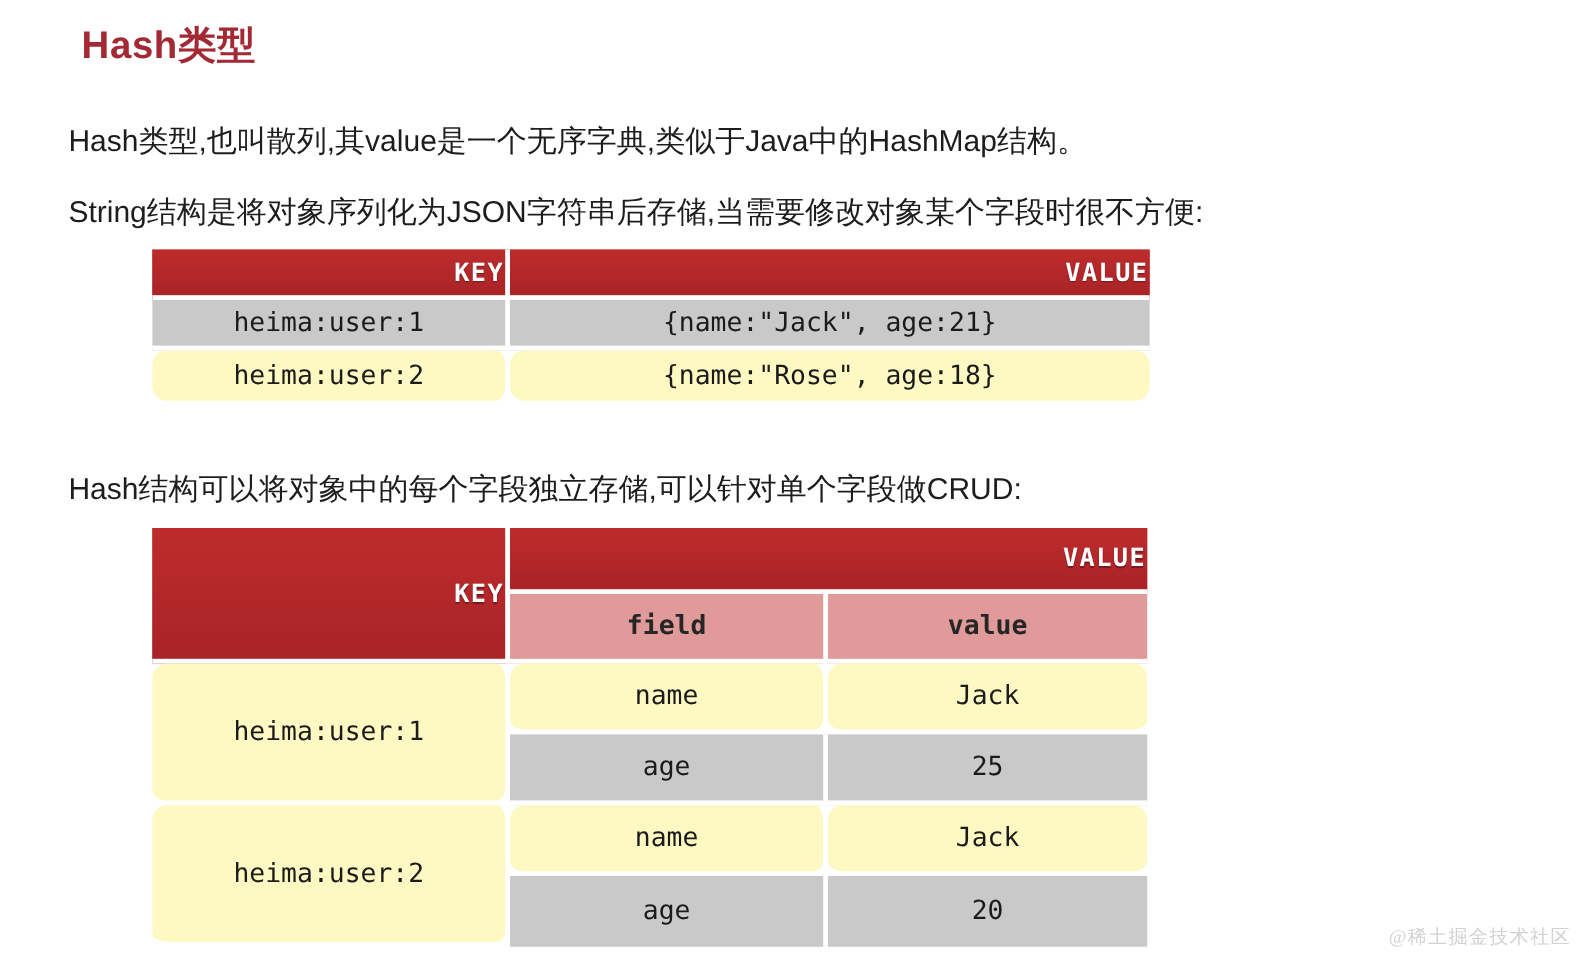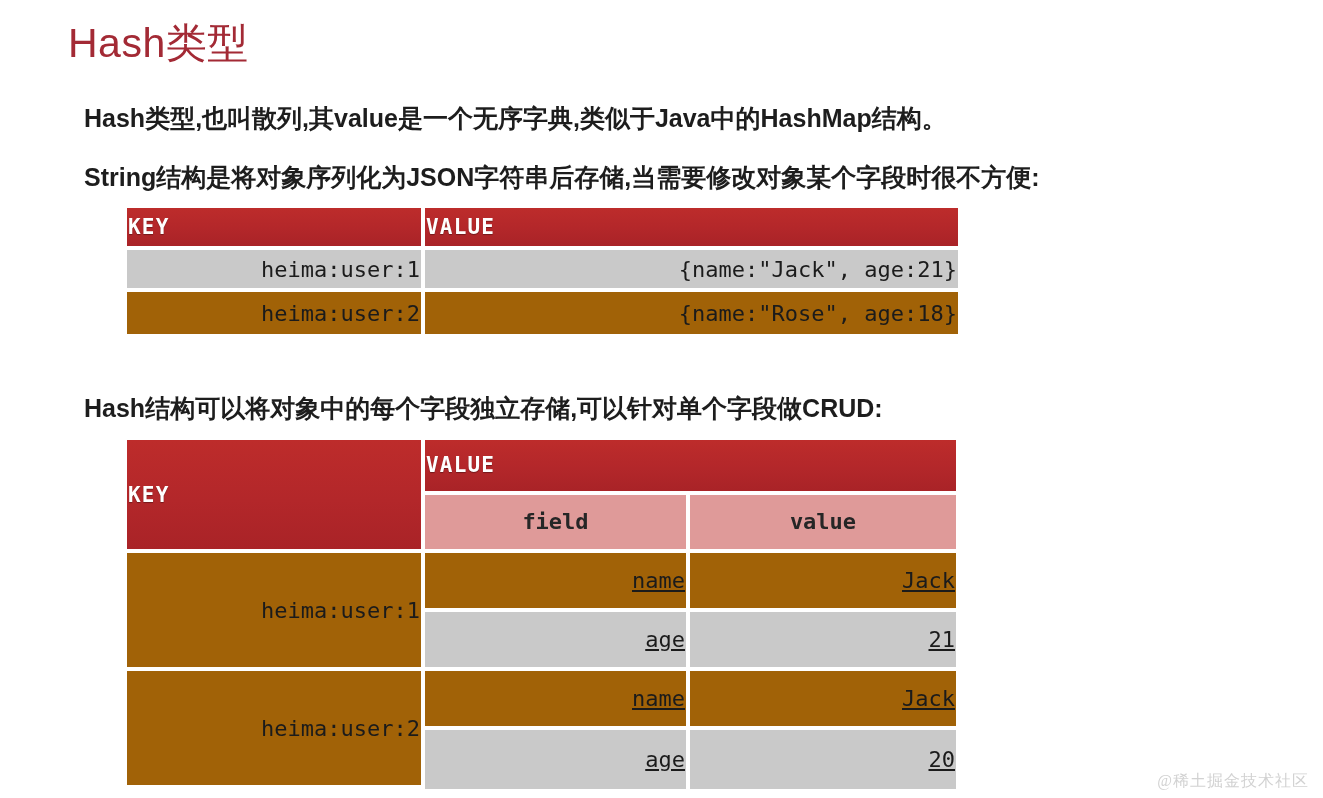--- a/index.html
+++ b/index.html
@@ -14,32 +14,32 @@
     overflow: hidden;
     font-family: "Liberation Sans", "DejaVu Sans", sans-serif;
     color: #1a1a1a;
   }
 
   
   .page-title {
     position: absolute;
     left: 68px;
     top: 16px;
-    font-size: 41px;
-    font-weight: 400;
+    font-size: 32px;
+    font-weight: 700;
     letter-spacing: 0.5px;
     color: #a32a35;
   }
 
   
   .para {
     position: absolute;
-    left: 84px;
+    left: 57px;
     font-size: 25px;
-    font-weight: 700;
+    font-weight: 400;
     line-height: 1.25;
     color: #1d1d1d;
     white-space: nowrap;
   }
   .para-1 { top: 103px; }
   .para-2 { top: 162px; }
   .para-3 { top: 393px; }
 
   
   .tbl {
@@ -49,45 +49,45 @@
   }
 
   .hdr-cell {
     background: #b7282a;
     background-image: linear-gradient(180deg, #bd2c2b 0%, #b3272a 55%, #a92327 100%);
     color: #ffffff;
     font-family: "DejaVu Sans Mono", "Liberation Mono", monospace;
     font-weight: bold;
     font-size: 21px;
     letter-spacing: 1.2px;
-    text-align: left;
+    text-align: right;
     vertical-align: middle;
     text-shadow: 0 1px 1px rgba(0,0,0,0.35);
     box-sizing: border-box;
   }
 
   .sub-hdr-cell {
     background: #df9a99;
     color: #262626;
     font-family: "DejaVu Sans Mono", "Liberation Mono", monospace;
     font-size: 22px;
     text-align: center;
     vertical-align: middle;
     box-sizing: border-box;
   }
 
   .data-cell {
     font-family: "DejaVu Sans Mono", "Liberation Mono", monospace;
     font-size: 22px;
     color: #1b1b1b;
-    text-align: right;
+    text-align: center;
     vertical-align: middle;
     box-sizing: border-box;
   }
-  .row-light { background: #a16207; }
+  .row-light { background: #fef9c3; border-radius: 12px; }
   .row-dark  { background: #c9c9c9; }
 
   
   #table-string {
     left: 127px;
     top: 208px;
   }
   #table-string .col-key   { width: 298px; }
   #table-string .col-value { width: 533px; }
   #table-string .hdr-cell  { height: 42px; }
@@ -99,21 +99,21 @@
     top: 440px;
   }
   #table-hash .col-key    { width: 298px; }
   #table-hash .col-field  { width: 265px; }
   #table-hash .col-value  { width: 266px; }
 
   #table-hash .hdr-key    { height: 113px; }
   #table-hash .hdr-value  { height: 53px; }
   #table-hash .sub-hdr-cell { height: 56px; margin-top: 11px; }
   #table-hash .key-cell   { height: 118px; }
-  #table-hash .fv-cell    { height: 58px; text-decoration: underline; }
+  #table-hash .fv-cell    { height: 58px; }
 
   
   .gap-r { border-right: 4px solid #ffffff; }
   .gap-b { border-bottom: 4px solid #ffffff; }
 
   
   .watermark {
     position: absolute;
     right: 14px;
     bottom: 6px;
@@ -167,21 +167,21 @@
   </thead>
   <tbody>
 
     <tr>
       <td class="data-cell col-key key-cell row-light gap-r gap-b" rowspan="2">heima:user:1</td>
       <td class="data-cell col-field fv-cell row-light gap-r gap-b">name</td>
       <td class="data-cell col-value fv-cell row-light gap-b">Jack</td>
     </tr>
     <tr>
       <td class="data-cell col-field fv-cell row-dark gap-r gap-b">age</td>
-      <td class="data-cell col-value fv-cell row-dark gap-b">21</td>
+      <td class="data-cell col-value fv-cell row-dark gap-b">25</td>
     </tr>
 
     <tr>
       <td class="data-cell col-key key-cell row-light gap-r gap-b" rowspan="2">heima:user:2</td>
       <td class="data-cell col-field fv-cell row-light gap-r gap-b">name</td>
       <td class="data-cell col-value fv-cell row-light gap-b">Jack</td>
     </tr>
     <tr>
       <td class="data-cell col-field fv-cell row-dark gap-r">age</td>
       <td class="data-cell col-value fv-cell row-dark">20</td>

